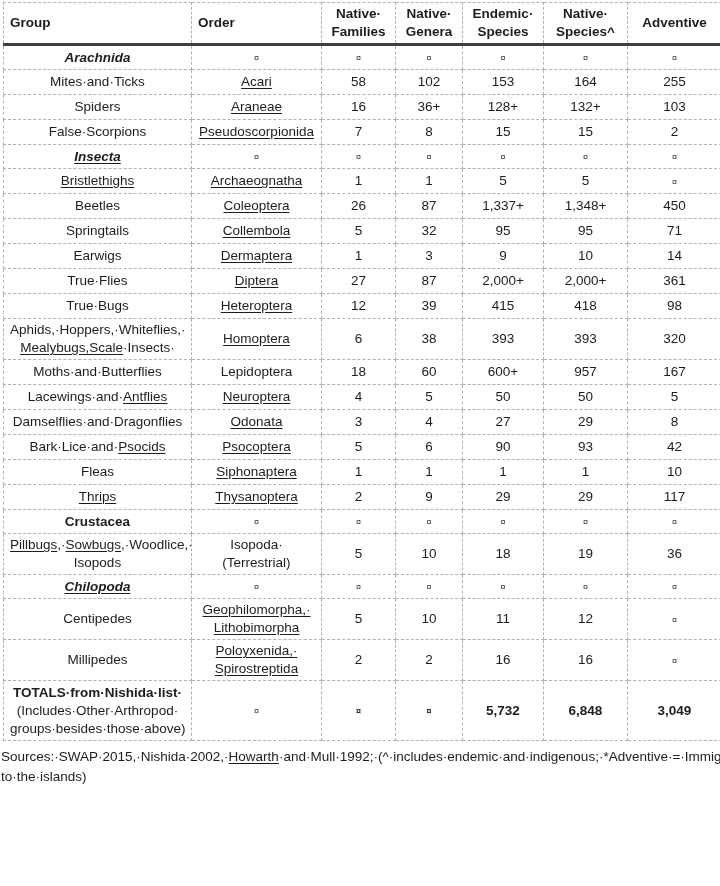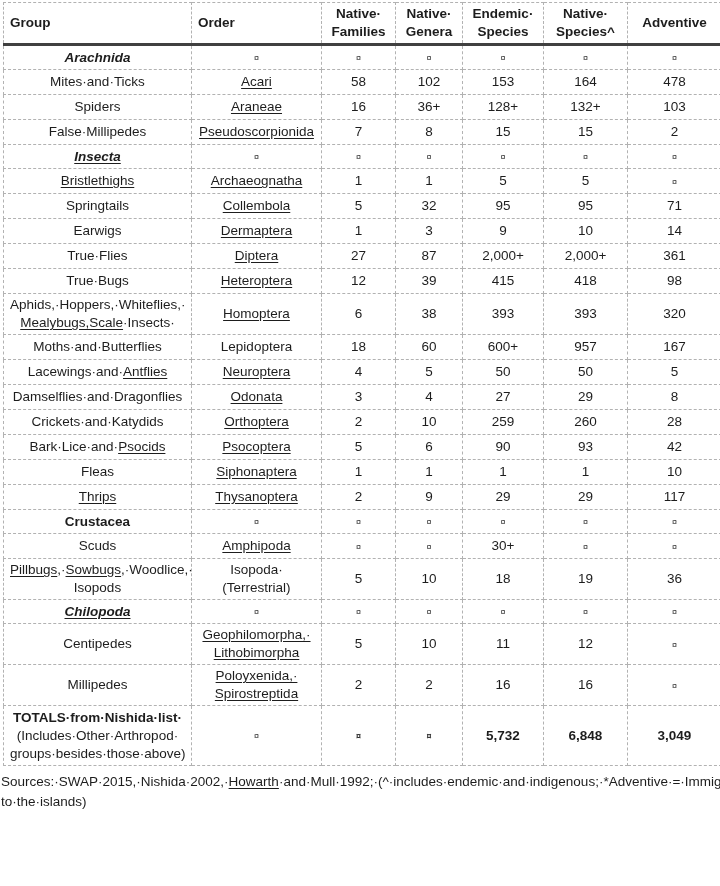--- a/index.html
+++ b/index.html
@@ -117,33 +117,33 @@
           <td class="num"><span class="cm">¤</span></td>
           <td class="num"><span class="cm">¤</span></td>
         </tr>
         <tr>
           <td class="group-cell"><span>Mites·and·Ticks</span></td>
           <td class="order-cell"><span class="sp">Acari</span></td>
           <td class="num">58</td>
           <td class="num">102</td>
           <td class="num">153</td>
           <td class="num">164</td>
-          <td class="num">478</td>
+          <td class="num">255</td>
         </tr>
         <tr>
           <td class="group-cell"><span>Spiders</span></td>
           <td class="order-cell"><span class="sp">Araneae</span></td>
           <td class="num">16</td>
           <td class="num">36+</td>
           <td class="num">128+</td>
           <td class="num">132+</td>
           <td class="num">103</td>
         </tr>
         <tr>
-          <td class="group-cell"><span>False·Millipedes</span></td>
+          <td class="group-cell"><span>False·Scorpions</span></td>
           <td class="order-cell"><span class="sp">Pseudoscorpionida</span></td>
           <td class="num">7</td>
           <td class="num">8</td>
           <td class="num">15</td>
           <td class="num">15</td>
           <td class="num">2</td>
         </tr>
         <tr class="section ital">
           <td class="group-cell"><span class="sp">Insecta</span></td>
           <td class="order-cell"><span class="cm">¤</span></td>
@@ -154,20 +154,29 @@
           <td class="num"><span class="cm">¤</span></td>
         </tr>
         <tr>
           <td class="group-cell"><span class="sp">Bristlethighs</span></td>
           <td class="order-cell"><span class="sp">Archaeognatha</span></td>
           <td class="num">1</td>
           <td class="num">1</td>
           <td class="num">5</td>
           <td class="num">5</td>
           <td class="num"><span class="cm">¤</span></td>
+        </tr>
+        <tr>
+          <td class="group-cell"><span>Beetles</span></td>
+          <td class="order-cell"><span class="sp">Coleoptera</span></td>
+          <td class="num">26</td>
+          <td class="num">87</td>
+          <td class="num">1,337+</td>
+          <td class="num">1,348+</td>
+          <td class="num">450</td>
         </tr>
         <tr>
           <td class="group-cell"><span>Springtails</span></td>
           <td class="order-cell"><span class="sp">Collembola</span></td>
           <td class="num">5</td>
           <td class="num">32</td>
           <td class="num">95</td>
           <td class="num">95</td>
           <td class="num">71</td>
         </tr>
@@ -229,29 +238,20 @@
         <tr>
           <td class="group-cell"><span>Damselflies·and·Dragonflies</span></td>
           <td class="order-cell"><span class="sp">Odonata</span></td>
           <td class="num">3</td>
           <td class="num">4</td>
           <td class="num">27</td>
           <td class="num">29</td>
           <td class="num">8</td>
         </tr>
         <tr>
-          <td class="group-cell"><span>Crickets·and·Katydids</span></td>
-          <td class="order-cell"><span class="sp">Orthoptera</span></td>
-          <td class="num">2</td>
-          <td class="num">10</td>
-          <td class="num">259</td>
-          <td class="num">260</td>
-          <td class="num">28</td>
-        </tr>
-        <tr>
           <td class="group-cell"><span>Bark·Lice·and·</span><span class="sp">Psocids</span></td>
           <td class="order-cell"><span class="sp">Psocoptera</span></td>
           <td class="num">5</td>
           <td class="num">6</td>
           <td class="num">90</td>
           <td class="num">93</td>
           <td class="num">42</td>
         </tr>
         <tr>
           <td class="group-cell"><span>Fleas</span></td>
@@ -274,29 +274,20 @@
         <tr class="section">
           <td class="group-cell"><span>Crustacea</span></td>
           <td class="order-cell"><span class="cm">¤</span></td>
           <td class="num"><span class="cm">¤</span></td>
           <td class="num"><span class="cm">¤</span></td>
           <td class="num"><span class="cm">¤</span></td>
           <td class="num"><span class="cm">¤</span></td>
           <td class="num"><span class="cm">¤</span></td>
         </tr>
         <tr>
-          <td class="group-cell"><span>Scuds</span></td>
-          <td class="order-cell"><span class="sp">Amphipoda</span></td>
-          <td class="num"><span class="cm">¤</span></td>
-          <td class="num"><span class="cm">¤</span></td>
-          <td class="num">30+</td>
-          <td class="num"><span class="cm">¤</span></td>
-          <td class="num"><span class="cm">¤</span></td>
-        </tr>
-        <tr>
           <td class="group-cell"><span class="sp">Pillbugs</span><span>,·</span><span class="sp">Sowbugs</span><span>,·Woodlice,·
 Isopods</span></td>
           <td class="order-cell"><span>Isopoda·
 (Terrestrial)</span></td>
           <td class="num">5</td>
           <td class="num">10</td>
           <td class="num">18</td>
           <td class="num">19</td>
           <td class="num">36</td>
         </tr>

